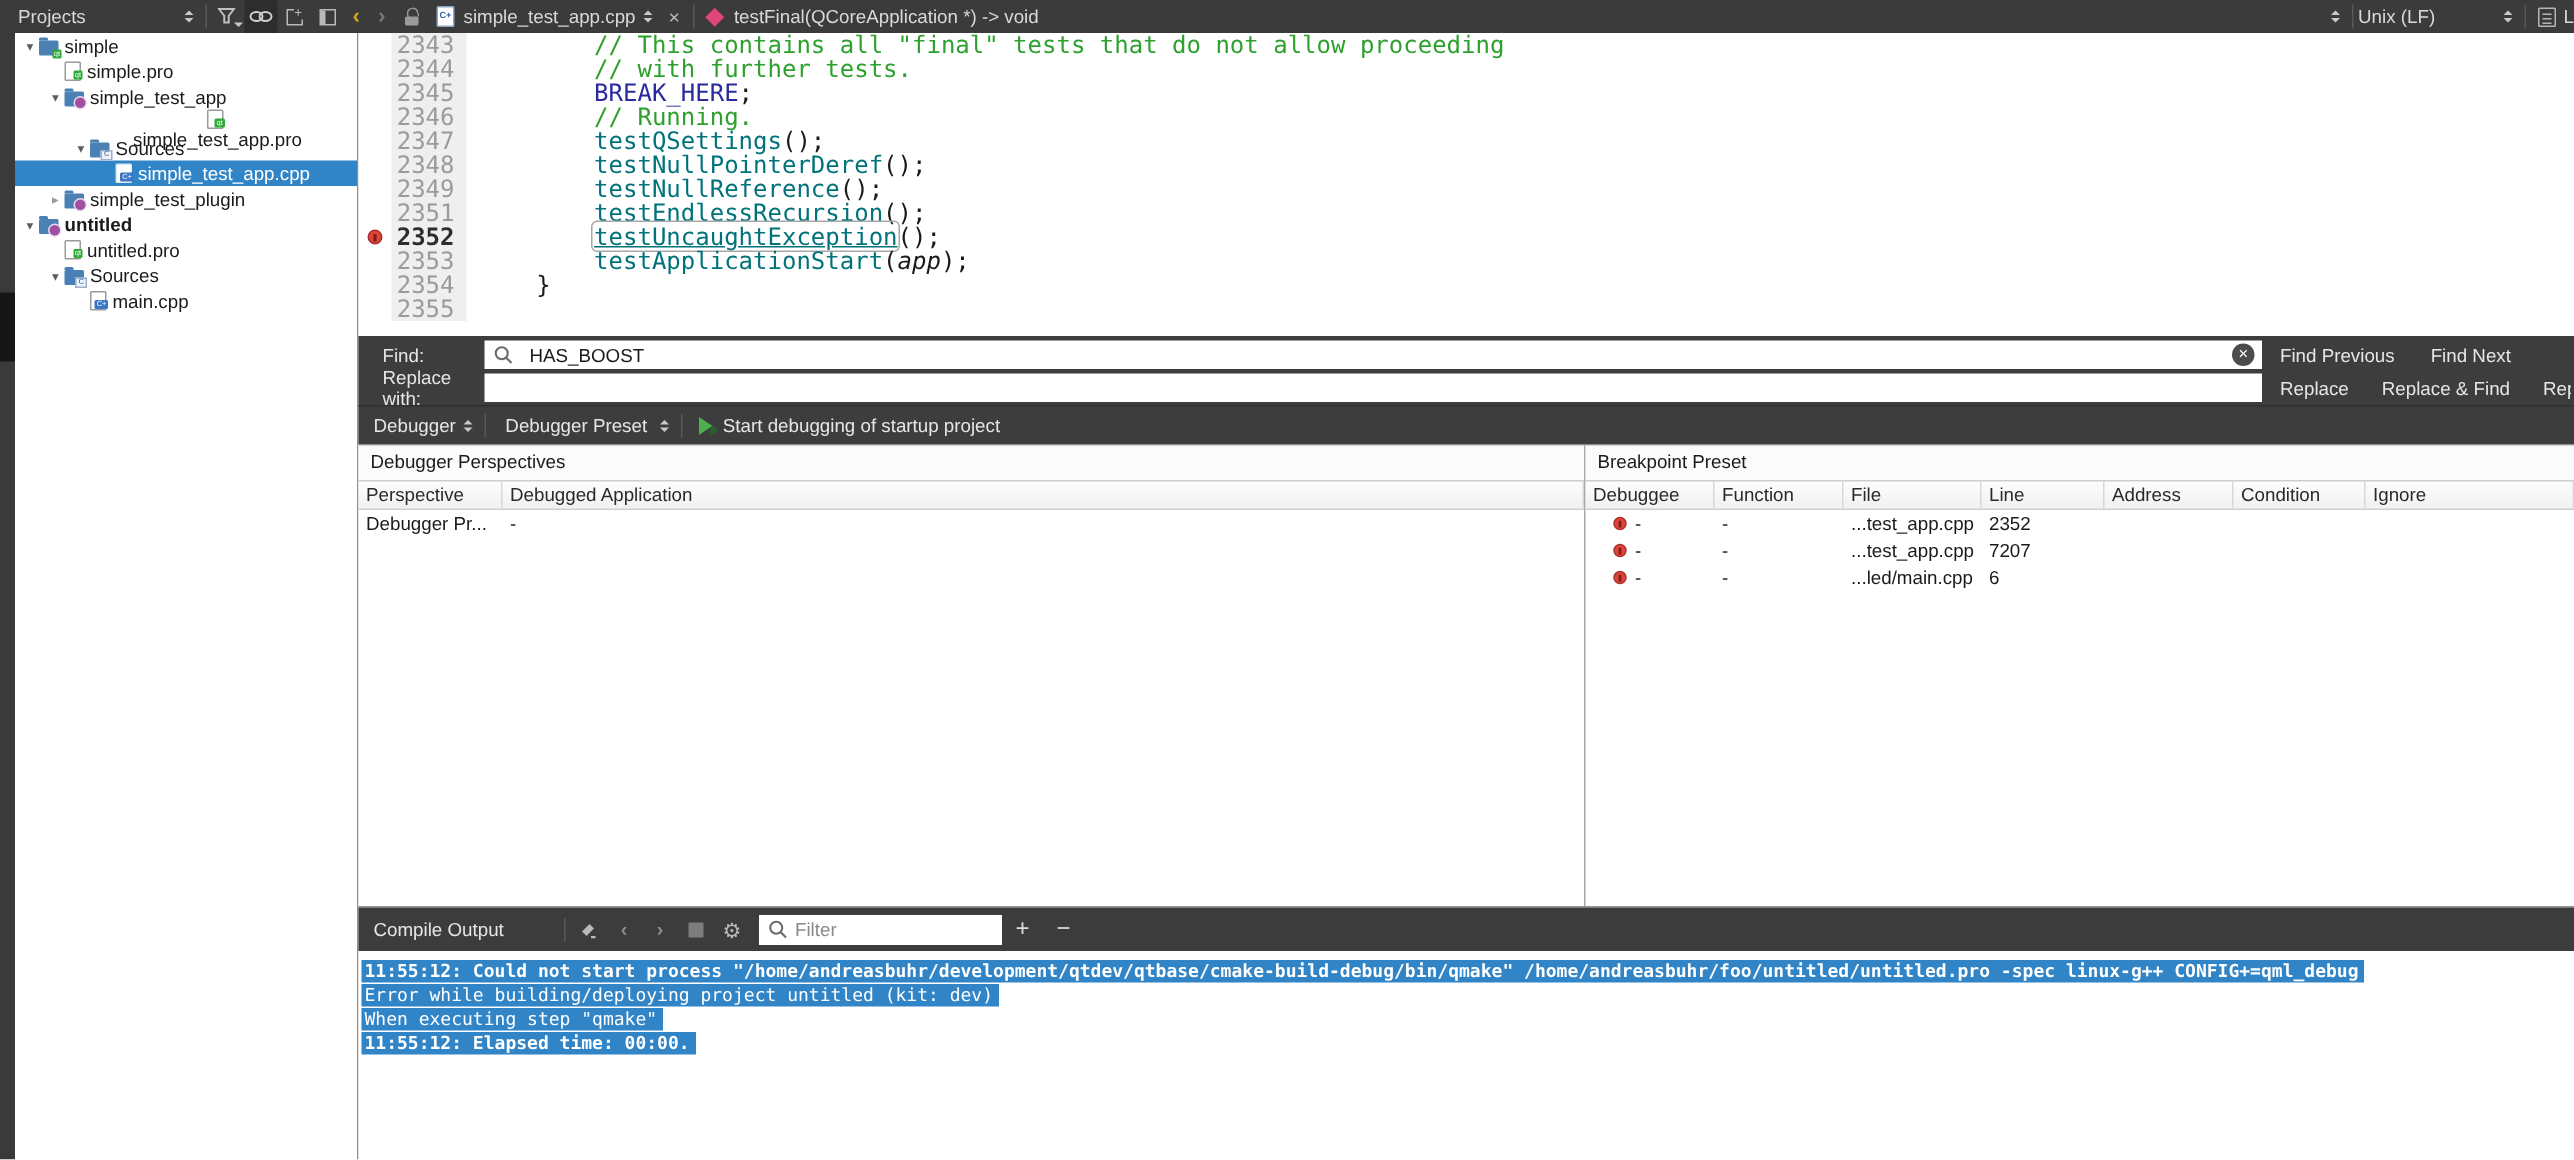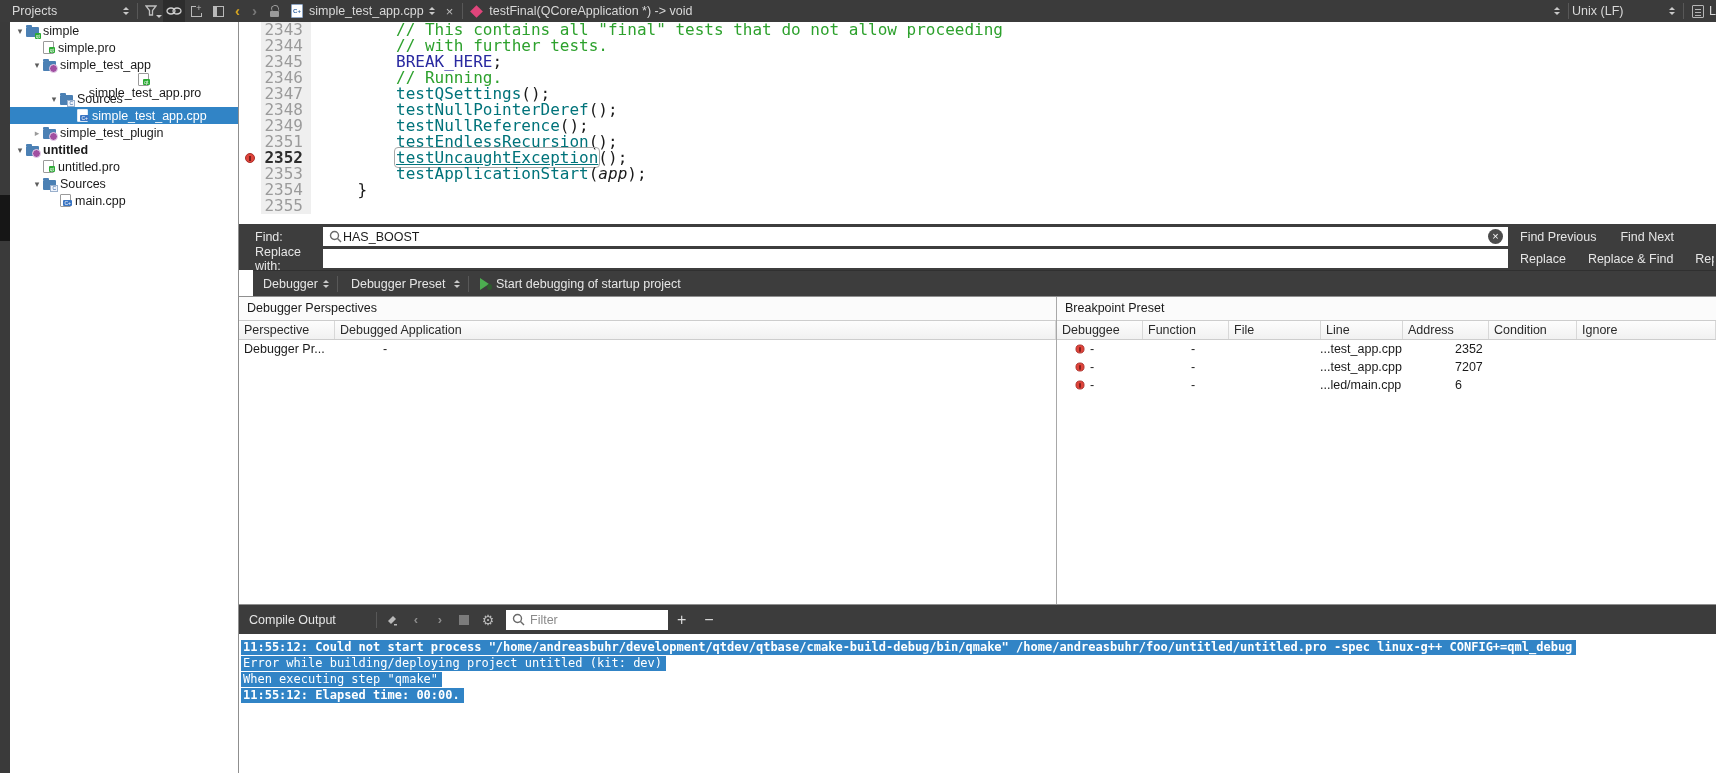--- a/index.html
+++ b/index.html
@@ -77,44 +77,44 @@
   .ecode { flex:1; white-space:pre; padding-left:8px; }
   .cm { color:#2da12d; } .kw { color:#2929a0; } .fn { color:#00737a; }
   .arg { font-style:italic; } .pl { color:#1a1a1a; }
   .curseg { border:1px solid #a8a8a8; border-radius:4px; text-decoration:underline; padding:0 1px; margin:0 -2px; }
 
   
   .findbar { height:46px; background:#3d3d3d; color:#e6e6e6; flex:none; padding-top:2px; }
   .frow { height:21px; margin-bottom:1px; display:flex; align-items:center; }
   .frow .flabel { width:84px; padding-left:16px; flex:none; font-size:12.5px; }
   .finput { position:relative; height:19px; background:#fff; flex:1; max-width:1185px; display:flex; align-items:center; }
-  .finput input { border:none; outline:none; width:100%; height:100%; font-size:12.5px; color:#1a1a1a; padding-left:20px; background:transparent; font-family:"Liberation Sans",sans-serif;}
+  .finput input { border:none; outline:none; width:100%; height:100%; font-size:12.5px; color:#1a1a1a; padding-left:30px; background:transparent; font-family:"Liberation Sans",sans-serif;}
   .mag { position:absolute; left:6px; top:3px; }
   .clearbtn { position:absolute; right:5px; top:2px; width:15px; height:15px; border-radius:50%; background:#4c4c4c; color:#fff; font-size:11px; line-height:15px; text-align:center; }
   .fbtns { width:206px; flex:none; display:flex; gap:24px; padding-left:12px; overflow:hidden; white-space:nowrap; }
   .fbtn { color:#e6e6e6; font-size:12.5px; }
 
   
-  .debugbar { height:26px; background:#3d3d3d; border-top:1px solid #303030; color:#e6e6e6; display:flex; align-items:center; flex:none; white-space:nowrap;margin-left:14px;}
+  .debugbar { height:26px; background:#3d3d3d; border-top:1px solid #303030; color:#e6e6e6; display:flex; align-items:center; flex:none; white-space:nowrap;}
   .combo { display:flex; align-items:center; }
   .combo .ctext { padding-left:10px; }
   .playic { width:0; height:0; border:6px solid transparent; border-left:9px solid #4caf50; border-right-width:0; position:relative; margin:0 2px 0 8px;}
   .bugdot { width:5px; height:6px; background:#2e5a2e; border-radius:50%; position:relative; left:-4px; top:3px; }
 
   
   .panels { height:308px; display:flex; background:#fff; border-top:1px solid #8f8f8f; flex:none; min-width:0;}
   .panel { overflow:hidden; }
   .panel.left { width:818px; border-right:1px solid #a8a8a8; flex:none; }
   .panel.right { flex:1; }
   .ptitle { height:23px; line-height:23px; padding-left:8px; background:#fbfbfb; }
   .phead { height:20px; display:grid; background:linear-gradient(#fdfdfd,#f1f1f1); border-top:1px solid #cdcdcd; border-bottom:1px solid #cdcdcd; }
   .phead > div { border-right:1px solid #d8d8d8; padding-left:5px; line-height:18px; color:#2a2a2a; }
   .pgrid-persp { grid-template-columns:96px 1fr; }
   .pgrid-bp { grid-template-columns:86px 86px 92px 82px 86px 88px 1fr; }
-  .prow { height:18px; display:grid; align-items:center;gap:43px; }
+  .prow { height:18px; display:grid; align-items:center; }
   .prow > div { padding-left:5px; white-space:nowrap; overflow:hidden; }
   .bpcell { display:flex; align-items:center; gap:5px; padding-left:18px !important; }
   .bpcell .bpdot { transform:scale(0.9); }
 
   
   .compile { flex:1; display:flex; flex-direction:column; border-top:1px solid #8f8f8f; min-height:0; }
   .ctoolbar { height:29px; background:#3c3c3c; color:#e6e6e6; display:flex; align-items:center; flex:none; }
   .ctoolbar .ctitle { padding-left:10px; width:134px; flex:none; }
   .cticon { width:24px; height:22px; display:flex; align-items:center; justify-content:center; flex:none; }
   .stopsq { width:10px; height:10px; background:#7c7c7c; }

